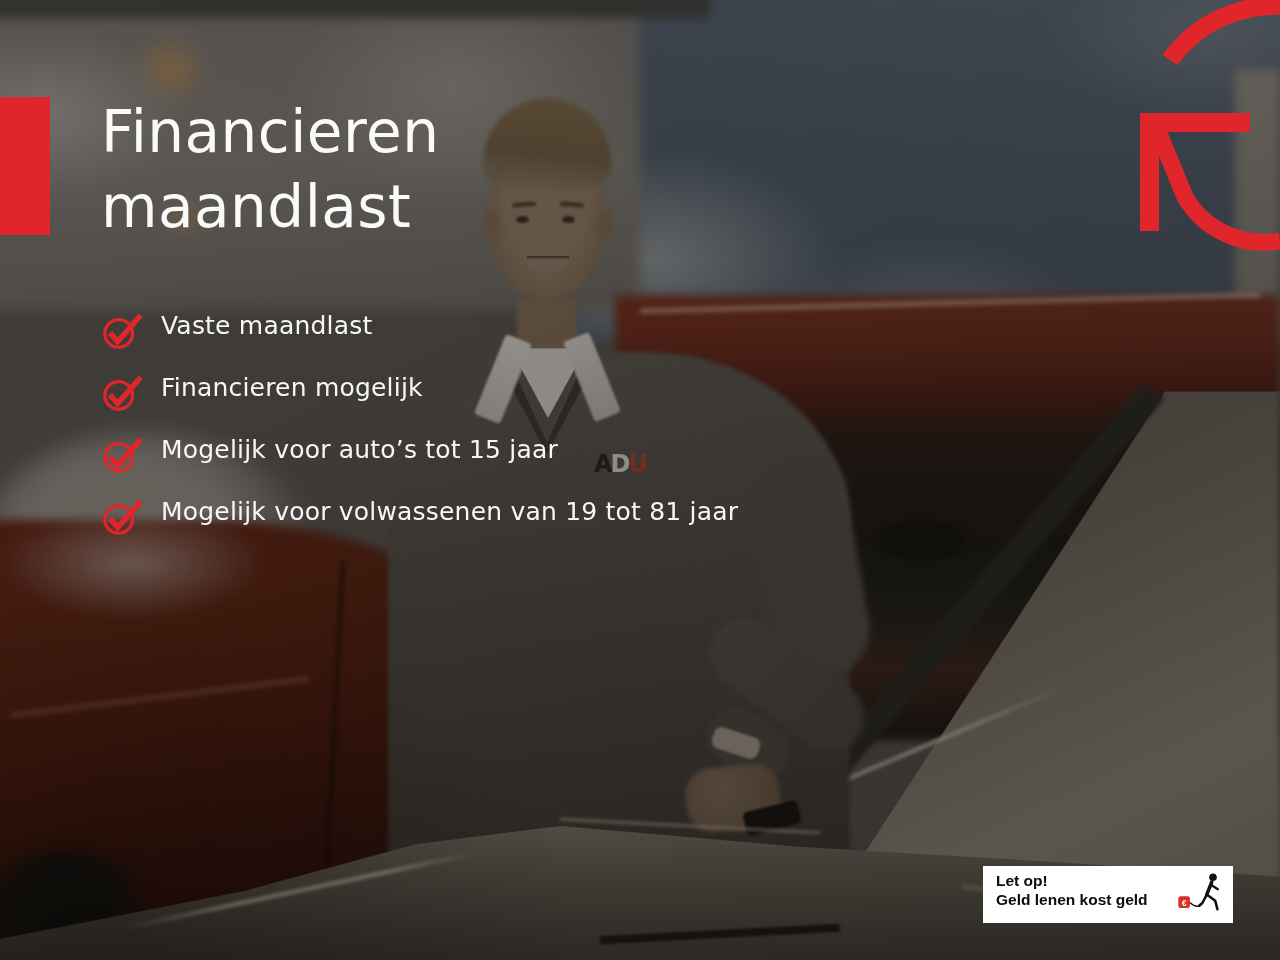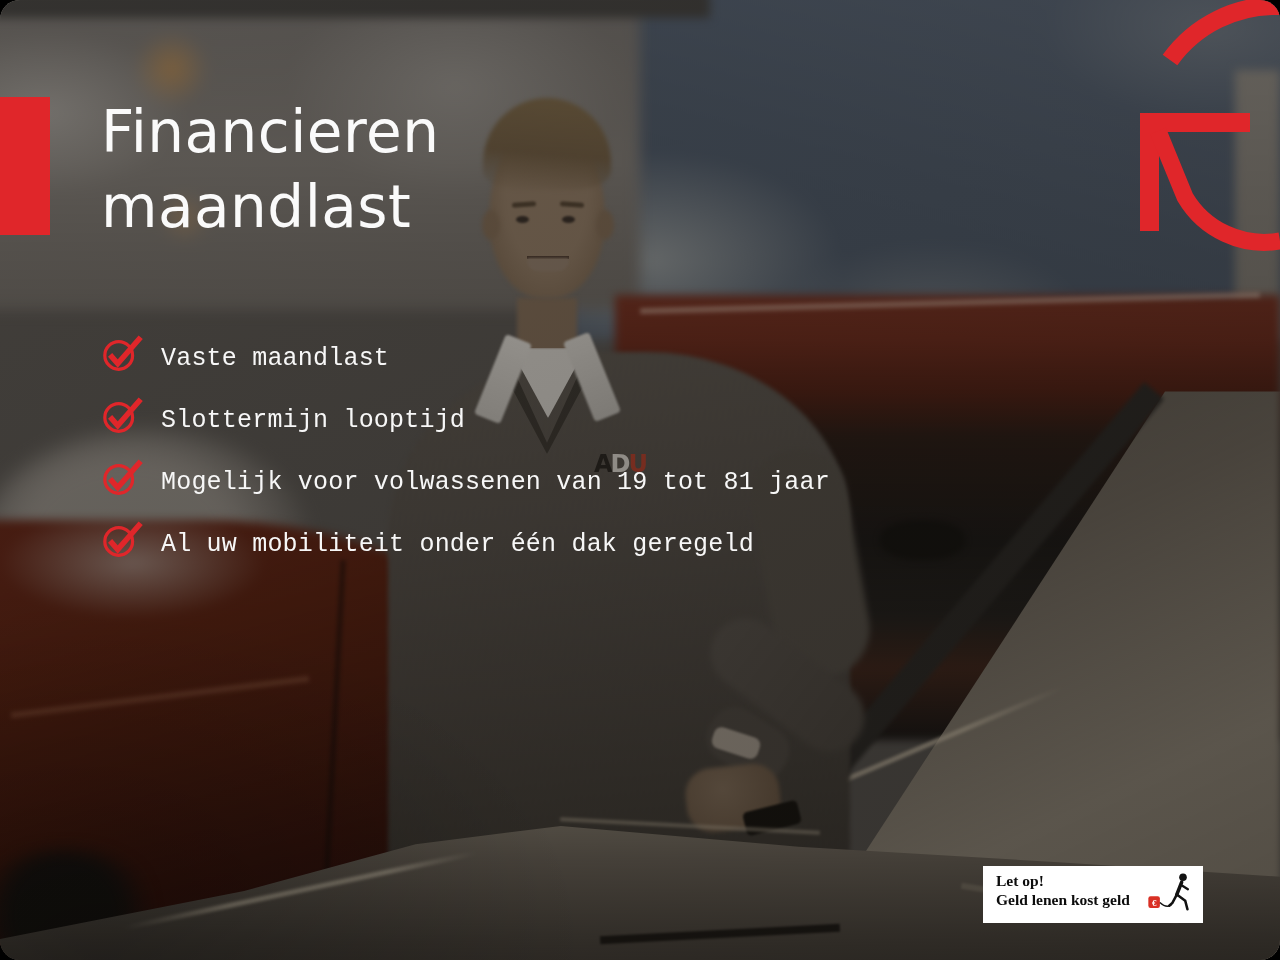--- a/index.html
+++ b/index.html
@@ -1,17 +1,17 @@
 <!DOCTYPE html>
 <html><head>
 <meta charset="utf-8">
 <style>
   html,body{margin:0;padding:0;background:#000;}
   #canvas{position:relative;width:1280px;height:960px;overflow:hidden;
-          background:#57534e;font-family:"DejaVu Sans","Liberation Sans",sans-serif;border-radius:20px;}
+          background:#57534e;font-family:"DejaVu Sans","Liberation Sans",sans-serif;}
   .ph{position:absolute;}
   
   .sky{left:560px;top:-20px;width:740px;height:360px;z-index:1;filter:blur(6px);
     background:
       radial-gradient(ellipse 300px 170px at 12% 78%, rgba(165,168,165,.75), rgba(165,168,165,0) 65%),
       radial-gradient(ellipse 250px 130px at 50% 96%, rgba(150,152,150,.5), transparent 65%),
       radial-gradient(ellipse 280px 150px at 88% 14%, rgba(138,144,148,.45), transparent 60%),
       linear-gradient(195deg,#566170 10%,#4c5765 55%,#475260 100%);}
   .showroom{left:-20px;top:-20px;width:660px;height:330px;z-index:1;filter:blur(7px);
     background:
@@ -106,27 +106,27 @@
     transform:rotate(9deg);filter:blur(1px);z-index:5;}
   .overlay{inset:0;z-index:6;
     background:
       radial-gradient(ellipse 700px 500px at 8% 100%, rgba(0,0,0,.28), transparent 70%),
       linear-gradient(155deg, rgba(10,9,8,.26) 0%, rgba(10,9,8,.34) 45%, rgba(8,7,6,.44) 100%);}
   
   .accent-square{left:0;top:97px;width:50px;height:138px;background:#e0262a;z-index:10;}
   .title{left:101px;top:95px;z-index:10;color:#fafafa;font-size:58px;line-height:75px;
     font-weight:500;letter-spacing:.5px;}
   .checklist{left:101px;top:311px;z-index:10;display:flex;flex-direction:column;}
-  .row{height:62px;display:flex;align-items:flex-end;font-family:Liberation Mono, monospace;}
+  .row{height:62px;display:flex;align-items:flex-start;}
   .row .ck{width:44px;height:40px;margin-right:16px;flex:none;}
   .lbl{font-size:25px;color:#f7f7f7;letter-spacing:.2px;white-space:nowrap;}
   .brand-logo{position:absolute;right:0;top:0;width:152px;height:258px;z-index:10;}
-  .badge{left:983px;top:866px;width:220px;height:57px;background:#fff;z-index:10;
+  .badge{left:983px;top:866px;width:250px;height:57px;background:#fff;z-index:10;
     display:flex;align-items:center;box-sizing:border-box;padding:0 8px 8px 13px;
-    font-family:Liberation Serif, serif;}
+    font-family:Liberation Sans, sans-serif;}
   .badge-text{font-size:15.5px;font-weight:bold;color:#0c0c0c;line-height:1.2;}
   .badge-icon{width:48px;height:46px;margin-left:auto;flex:none;}
 </style>
 </head>
 <body>
 
 <div id="canvas">
 
   <div class="ph sky"></div>
   <div class="ph showroom"></div>
@@ -189,35 +189,35 @@
           <circle cx="18.5" cy="22.5" r="14.5" fill="none" stroke="#e0262a" stroke-width="3.4"></circle>
           <path d="M9.5 22 L17.5 31 L41.5 3.5" fill="none" stroke="#e0262a" stroke-width="5.8"></path>
         </svg>
       <span class="lbl">Vaste maandlast</span>
     </div>
     <div class="row">
       <svg class="ck" viewBox="0 0 46 40">
           <circle cx="18.5" cy="22.5" r="14.5" fill="none" stroke="#e0262a" stroke-width="3.4"></circle>
           <path d="M9.5 22 L17.5 31 L41.5 3.5" fill="none" stroke="#e0262a" stroke-width="5.8"></path>
         </svg>
-      <span class="lbl">Slottermijn looptijd</span>
+      <span class="lbl">Financieren mogelijk</span>
+    </div>
+    <div class="row">
+      <svg class="ck" viewBox="0 0 46 40">
+          <circle cx="18.5" cy="22.5" r="14.5" fill="none" stroke="#e0262a" stroke-width="3.4"></circle>
+          <path d="M9.5 22 L17.5 31 L41.5 3.5" fill="none" stroke="#e0262a" stroke-width="5.8"></path>
+        </svg>
+      <span class="lbl">Mogelijk voor auto’s tot 15 jaar</span>
     </div>
     <div class="row">
       <svg class="ck" viewBox="0 0 46 40">
           <circle cx="18.5" cy="22.5" r="14.5" fill="none" stroke="#e0262a" stroke-width="3.4"></circle>
           <path d="M9.5 22 L17.5 31 L41.5 3.5" fill="none" stroke="#e0262a" stroke-width="5.8"></path>
         </svg>
       <span class="lbl">Mogelijk voor volwassenen van 19 tot 81 jaar</span>
-    </div>
-    <div class="row">
-      <svg class="ck" viewBox="0 0 46 40">
-          <circle cx="18.5" cy="22.5" r="14.5" fill="none" stroke="#e0262a" stroke-width="3.4"></circle>
-          <path d="M9.5 22 L17.5 31 L41.5 3.5" fill="none" stroke="#e0262a" stroke-width="5.8"></path>
-        </svg>
-      <span class="lbl">Al uw mobiliteit onder één dak geregeld</span>
     </div>
   </div>
 
   <svg class="brand-logo" viewBox="0 0 152 258">
     <path d="M42 60 A130 130 0 0 1 152 6" fill="none" stroke="#e0262a" stroke-width="18"></path>
     <rect x="12" y="113" width="110" height="19" fill="#e0262a"></rect>
     <rect x="12" y="113" width="19" height="118" fill="#e0262a"></rect>
     <path d="M30 131 L57 197 A92 92 0 0 0 152 241" fill="none" stroke="#e0262a" stroke-width="17"></path>
   </svg>
 

